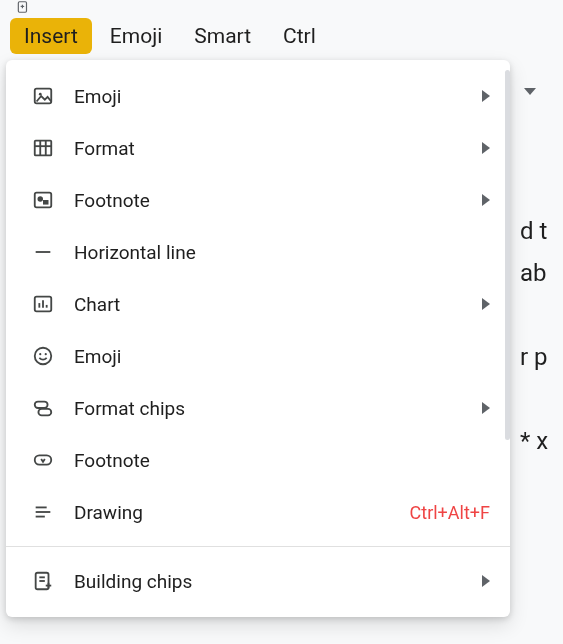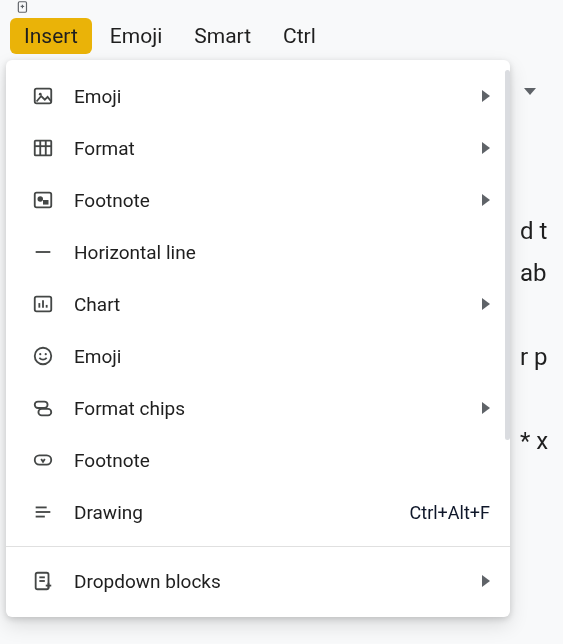--- a/index.html
+++ b/index.html
@@ -64,21 +64,21 @@
       display: flex;
       align-items: center;
       justify-content: center;
       color: #444746;
       flex-shrink: 0;
     }
     .menu-icon svg { width: 22px; height: 22px; display: block; }
     .menu-label { flex: 1; }
     .menu-shortcut {
       font-size: 18px;
-      color: #0f172a;
+      color: #ef4444;
     }
     .submenu-arrow {
       width: 0; height: 0;
       border-top: 6px solid transparent;
       border-bottom: 6px solid transparent;
       border-left: 8px solid #5f6368;
       margin-left: 8px;
     }
     .menu-divider {
       height: 1px;
@@ -245,21 +245,21 @@
   <div class="menu-item">
     <span class="menu-icon">
         <svg viewBox="0 0 24 24">
           <rect x="4" y="3" width="14" height="18" rx="2" fill="none" stroke="#444746" stroke-width="2"></rect>
           <line x1="8" y1="8" x2="14" y2="8" stroke="#444746" stroke-width="2"></line>
           <line x1="8" y1="12" x2="14" y2="12" stroke="#444746" stroke-width="2"></line>
           <line x1="18" y1="14" x2="18" y2="20" stroke="#444746" stroke-width="2"></line>
           <line x1="15" y1="17" x2="21" y2="17" stroke="#444746" stroke-width="2"></line>
         </svg>
       </span>
-    <span class="menu-label">Dropdown blocks</span>
+    <span class="menu-label">Building chips</span>
     <span class="submenu-arrow"></span>
   </div>
 </div>
 
 <div class="doc-fragment">d t
 ab
 
 r p
 
 * x</div>

